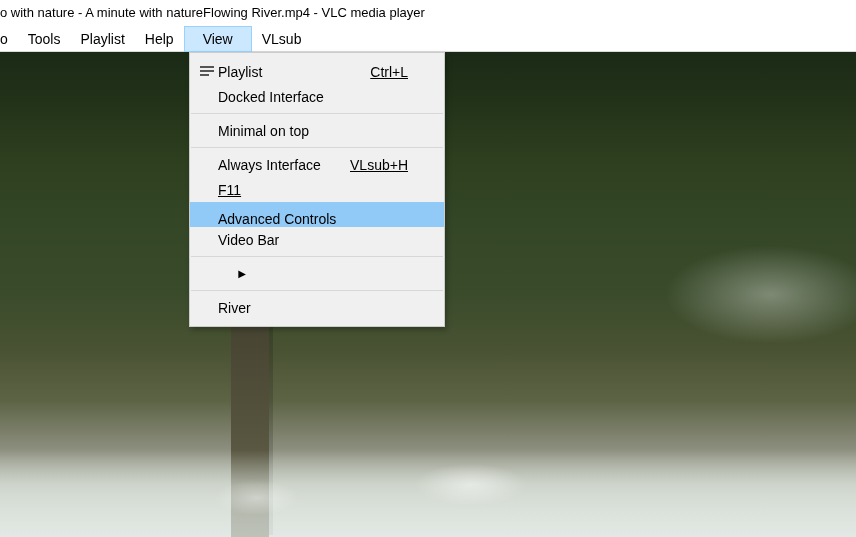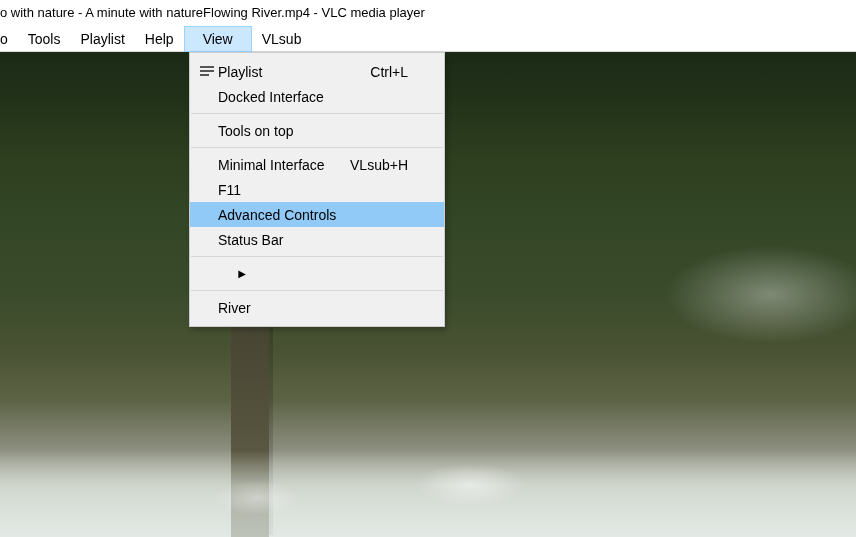--- a/index.html
+++ b/index.html
@@ -115,28 +115,30 @@
     display: flex;
     align-items: center;
     justify-content: center;
     flex-shrink: 0;
   }
   .drow .label { flex: 1; }
   .drow .shortcut {
     color: #000;
     font-size: 14px;
     padding-right: 18px;
+    text-decoration: underline;
   }
   .drow .arrow-slot {
     width: 10px;
     text-align: right;
     font-size: 10px;
   }
   .drow.highlight {
     background: #91c9f7;
+    align-items: flex-end;
   }
   .sep {
     height: 1px;
     background: #d7d7d7;
     margin: 4px 1px;
   }
   .playlist-icon {
     display: inline-block;
     width: 14px;
     height: 11px;
@@ -187,50 +189,50 @@
     <span class="icon-slot"></span>
     <span class="label">Docked Interface</span>
     <span class="shortcut"></span>
     <span class="arrow-slot"></span>
   </div>
 
   <div class="sep"></div>
 
   <div class="drow">
     <span class="icon-slot"></span>
-    <span class="label">Tools on top</span>
-    <span class="shortcut"></span>
-    <span class="arrow-slot"></span>
-  </div>
-
-  <div class="sep"></div>
-
-  <div class="drow">
-    <span class="icon-slot"></span>
-    <span class="label">Minimal Interface</span>
+    <span class="label">Minimal on top</span>
+    <span class="shortcut"></span>
+    <span class="arrow-slot"></span>
+  </div>
+
+  <div class="sep"></div>
+
+  <div class="drow">
+    <span class="icon-slot"></span>
+    <span class="label">Always Interface</span>
     <span class="shortcut">VLsub+H</span>
     <span class="arrow-slot"></span>
   </div>
 
   <div class="drow">
     <span class="icon-slot"></span>
     <span class="shortcut">F11</span>
     <span class="arrow-slot"></span>
   </div>
 
   <div class="drow highlight">
     <span class="icon-slot"></span>
     <span class="label">Advanced Controls</span>
     <span class="shortcut"></span>
     <span class="arrow-slot"></span>
   </div>
 
   <div class="drow">
     <span class="icon-slot"></span>
-    <span class="label">Status Bar</span>
+    <span class="label">Video Bar</span>
     <span class="shortcut"></span>
     <span class="arrow-slot"></span>
   </div>
 
   <div class="sep"></div>
 
   <div class="drow">
     <span class="icon-slot"></span>
     <span class="shortcut"></span>
     <span class="arrow-slot">▶</span>

